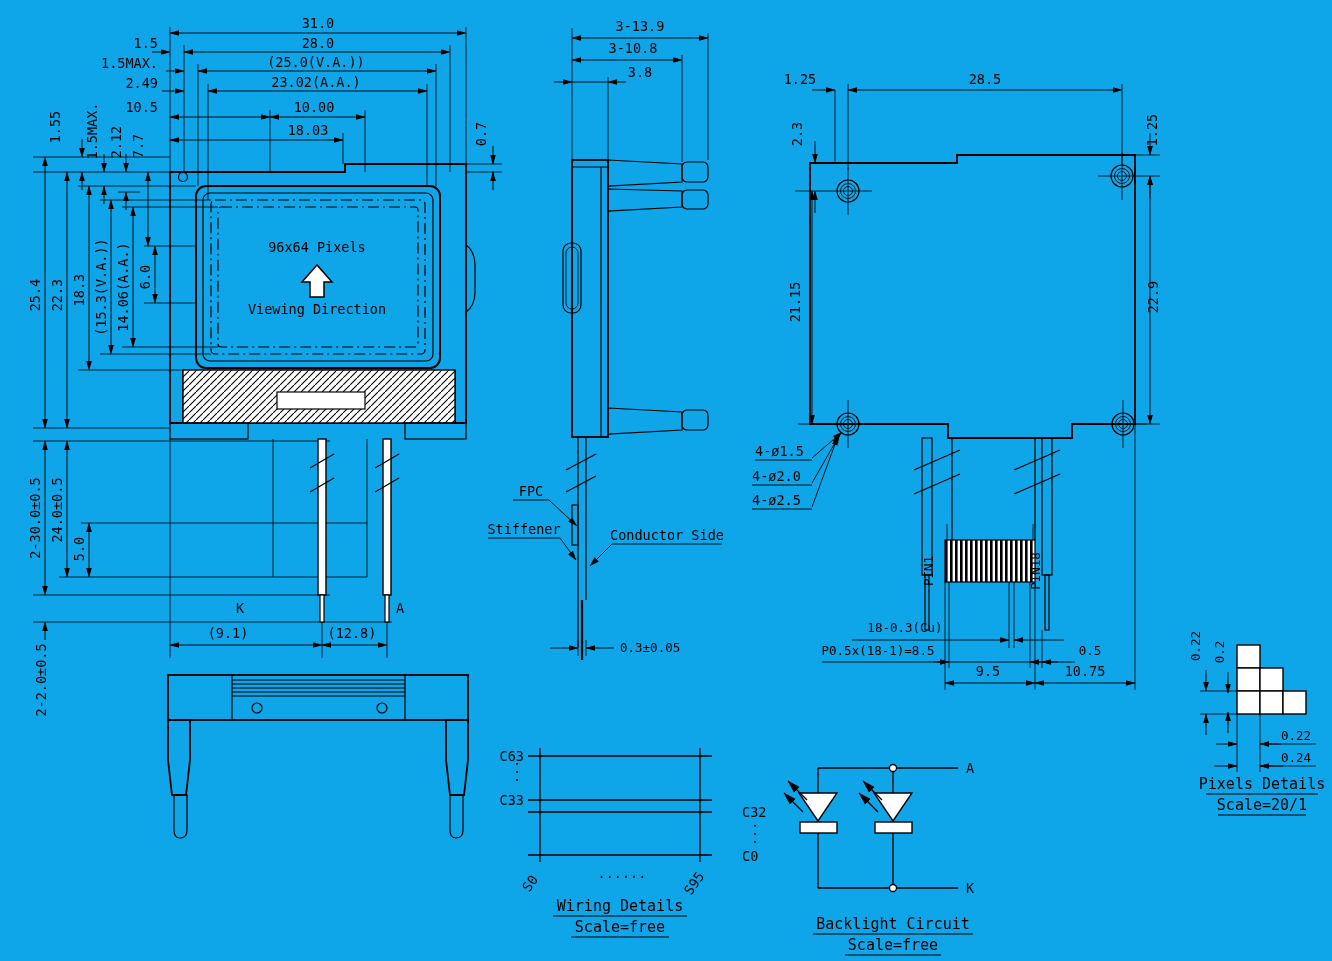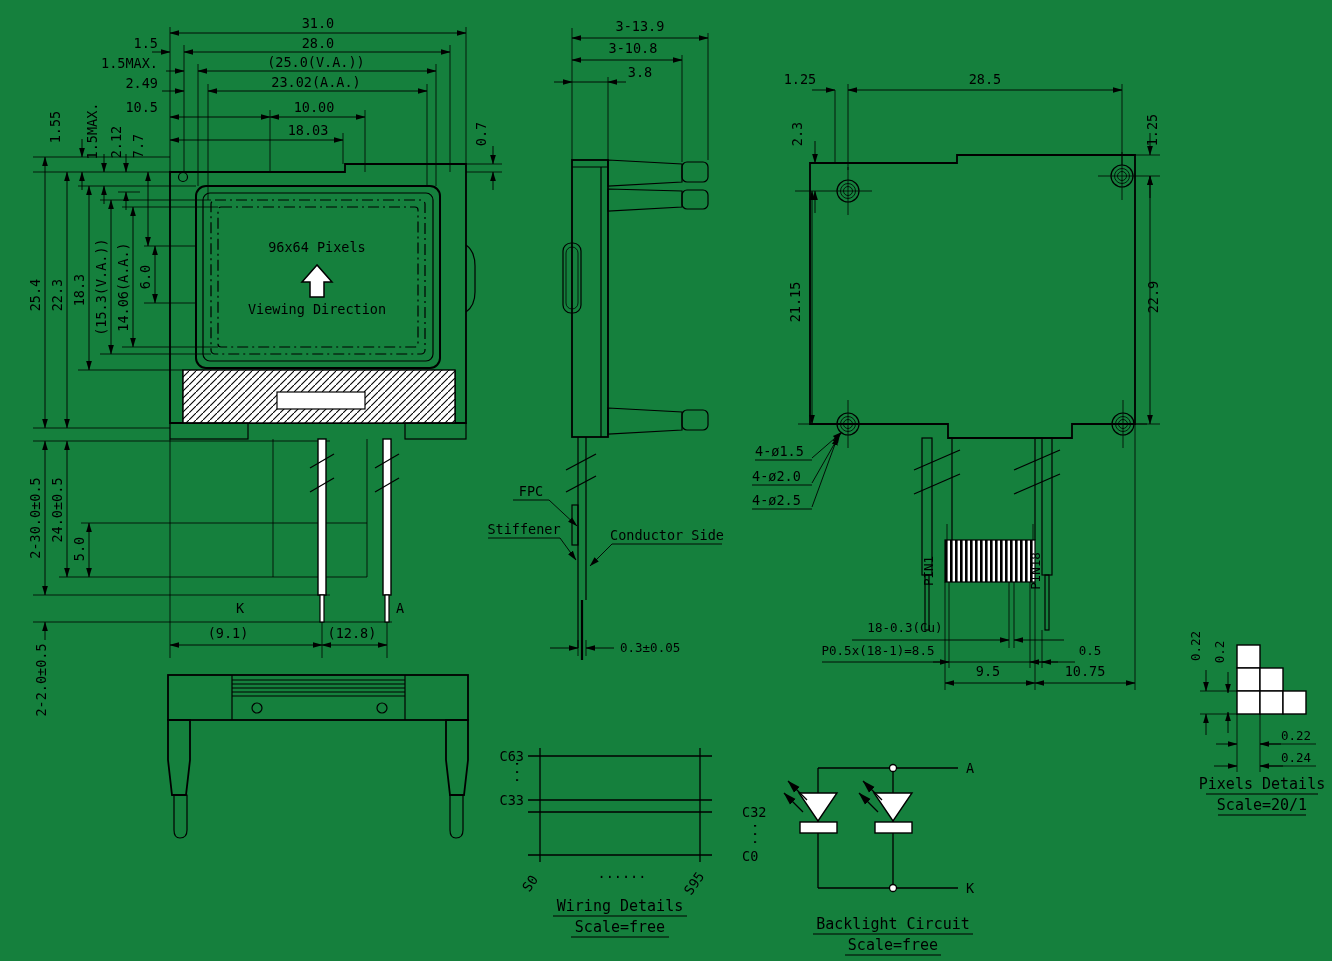--- a/index.html
+++ b/index.html
@@ -1,16 +1,16 @@
 <!DOCTYPE html>
 <html><head>
 <meta charset="utf-8">
 <style>
   html,body{margin:0;padding:0;background:#fff;}
-  #stage{position:relative;width:1332px;height:961px;background:#15803d;overflow:hidden;}
+  #stage{position:relative;width:1332px;height:961px;background:#0ea5e9;overflow:hidden;}
   svg{position:absolute;left:0;top:0;}
   text{font-family:"DejaVu Sans Mono","Liberation Mono",monospace;fill:#000;}
   .d{font-size:13.5px;}
   .s{font-size:12.5px;}
   .t{font-size:15px;}
   .outline{fill:none;stroke:#000;stroke-width:1.8;}
   .med{fill:none;stroke:#000;stroke-width:1.2;}
   .thin{fill:none;stroke:#000;stroke-width:0.8;}
   .dim{fill:none;stroke:#000;stroke-width:0.9;}
   .wire{fill:none;stroke:#000;stroke-width:1.3;}

